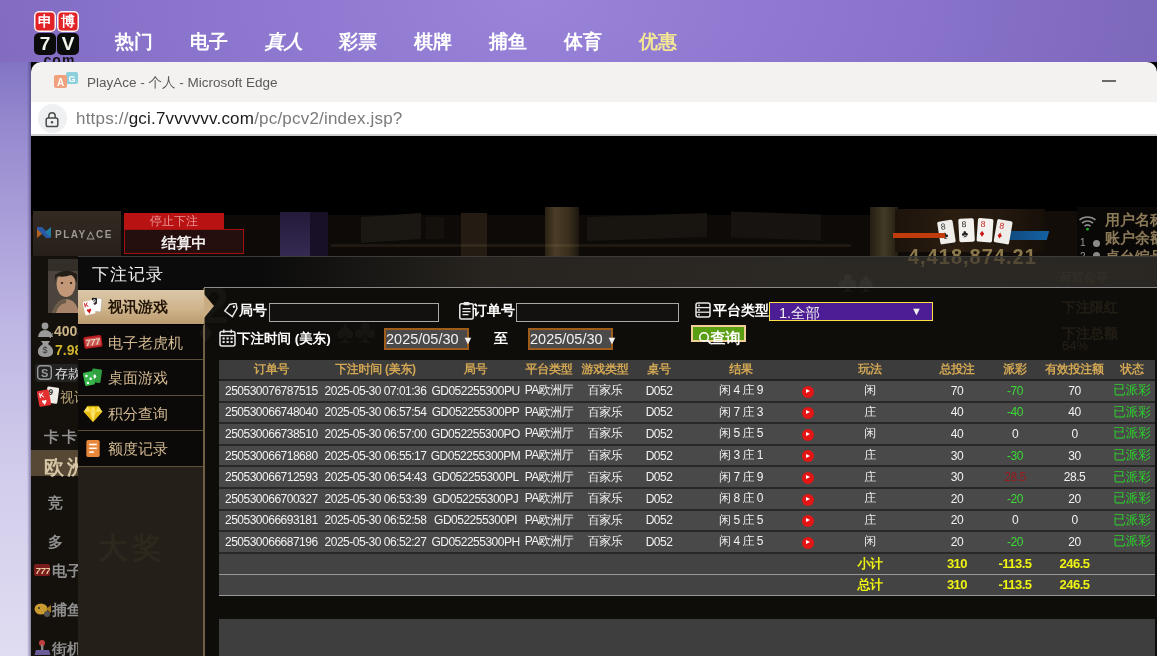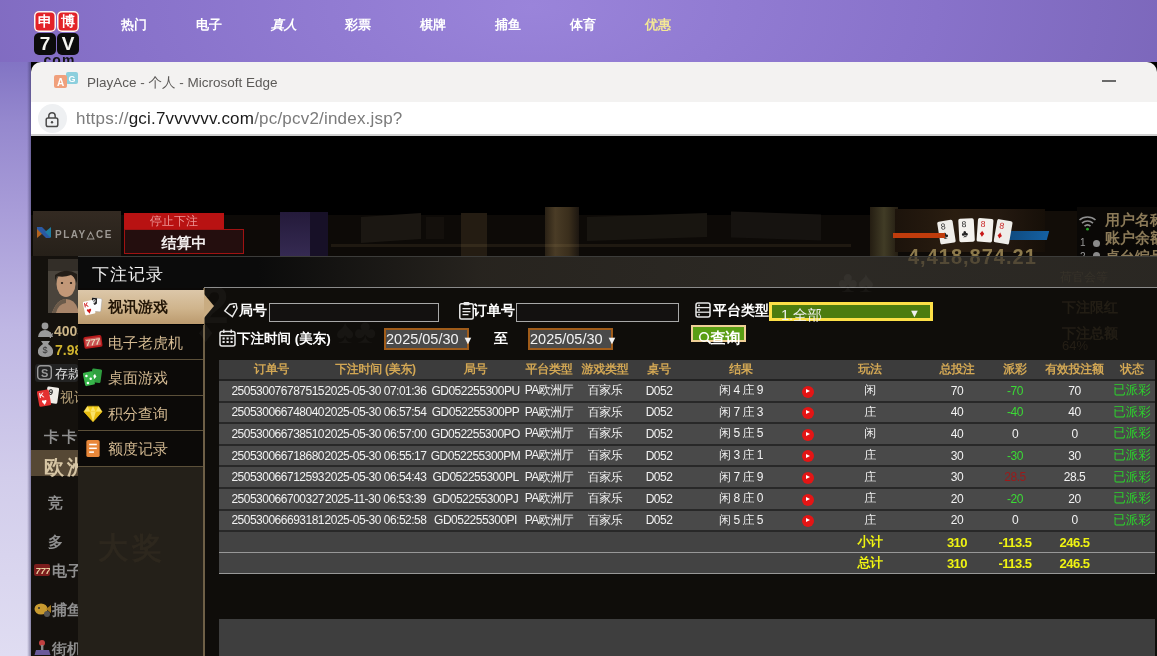--- a/index.html
+++ b/index.html
@@ -5,21 +5,21 @@
 html,body{width:1157px;height:656px;overflow:hidden;background:#000;font-family:"Liberation Sans",sans-serif;}
 #stage{position:relative;width:1157px;height:656px;overflow:hidden;}
 .abs{position:absolute;white-space:nowrap;}
 
 
 #topbar{left:0;top:0;width:1157px;height:62px;
  background:radial-gradient(ellipse 900px 420px at 46% 10%, #9a84da 0%, #8872ca 45%, #6f5cab 100%);}
 #leftstrip{left:0;top:62px;width:31px;height:594px;
  background:linear-gradient(180deg,#8274c4 0%,#9588ce 10%,#a89cd8 25%,#bfb7e4 45%,#d2cdeb 70%,#e0ddf2 100%);}
 #leftstrip .edge{position:absolute;right:0;top:0;width:4px;height:100%;background:linear-gradient(90deg,rgba(80,70,130,0),rgba(60,55,100,.55));}
-.navitem{top:16px;width:60px;text-align:center;font-size:13px;font-weight:bold;color:#fff;padding-left:4px;}
+.navitem{top:29px;width:60px;text-align:center;font-size:19px;font-weight:bold;color:#fff;padding-left:4px;}
 .navyellow{color:#f3e795;}
 
 .lgsq{position:absolute;width:22px;height:21px;border-radius:5px;color:#fff;font-weight:bold;text-align:center;}
 .lgred{background:#e32228;box-shadow:inset 0 0 0 1.5px #f8f8f8;font-size:14px;line-height:21px;}
 .lgblk{background:#0c0c0c;color:#f5f5f0;font-size:19px;line-height:22px;height:22px;}
 #lgcom{left:34px;top:52px;width:46px;text-align:center;color:#141414;font-weight:bold;font-size:14px;letter-spacing:1px;}
 
 
 #win{left:31px;top:62px;width:1126px;height:594px;border-radius:10px 10px 0 0;overflow:hidden;background:#000;}
 #titlebar{left:0;top:0;width:1126px;height:40px;background:#f3f2f1;}
@@ -45,31 +45,31 @@
 #sideline{left:125px;top:31px;width:2px;height:369px;background:#6e5f46;}
 .sitem{position:absolute;left:0;width:125px;height:34.5px;color:#d4ba92;font-size:15px;border-bottom:1px solid #5c5039;background:#0c0a08;}
 .sitem .lbl{position:absolute;left:30px;top:8px;}
 .sitem .ico{position:absolute;left:5px;top:7px;width:20px;height:19px;}
 .sactive{width:126px;background:linear-gradient(180deg,#dcc7a9 0%,#cfb48c 55%,#bb9a6e 100%);color:#231607;font-weight:bold;border-bottom:1px solid #000;}
 .sarrow{position:absolute;left:126px;top:37px;width:0;height:0;border-top:12px solid transparent;border-bottom:12px solid transparent;border-left:10px solid #c9ac81;}
 
 
 .flabel{color:#fff;font-size:14px;font-weight:bold;}
 .finput{position:absolute;height:19px;background:#131110;border:1px solid #a8a8a8;}
-.fselect{position:absolute;background:#4d7c0f;border:3px solid #fde047;color:#f0f0f0;font-size:14.5px;}
+.fselect{position:absolute;background:#4c1d95;border:1px solid #fde047;color:#f0f0f0;font-size:14.5px;}
 .dsel{position:absolute;width:85px;height:22px;background:#4a4a4a;border:2px solid #a05c1a;color:#f2f2f2;font-size:14.5px;text-align:center;line-height:18px;}
 #qbtn{position:absolute;left:613px;top:68px;width:55px;height:17px;background:#5a9e14;border:2px solid #efcf96;color:#fff;font-size:15px;font-weight:bold;text-align:center;line-height:21px;}
 
 
 #btable{border-collapse:collapse;table-layout:fixed;position:absolute;left:141px;top:103px;width:936px;}
 #btable td,#btable th{font-weight:normal;overflow:hidden;white-space:nowrap;}
 #btable thead th{height:20px;background:#3c3c3c;color:#d2a754;font-size:12px;letter-spacing:-0.3px;font-weight:bold;border-bottom:2px solid #222;}
 #btable tbody td{height:21.6px;background:#494949;color:#f2f2f2;font-size:12px;letter-spacing:-0.5px;text-align:center;border-bottom:2px solid #282828;}
 #btable .tfoot td{height:21.4px;background:#434343;color:#eff312;font-weight:bold;font-size:13px;text-align:center;border-bottom:1px solid #989898;border-top:1px solid #989898;}
-#btable td.l{text-align:right;}
+#btable td.l{text-align:left;}
 #btable td.grn{color:#3bdb35;}
 #btable td.red{color:#9c1a1a;}
 #btable td.stat{color:#2bd52b;font-size:12.5px;letter-spacing:0;}
 .pbtn{display:inline-block;width:12px;height:12px;border-radius:50%;background:#e41515;position:relative;vertical-align:middle;}
 .pbtn:after{content:"";position:absolute;left:4.4px;top:3.1px;border-left:4.6px solid #fff;border-top:2.9px solid transparent;border-bottom:2.9px solid transparent;}
 #graybottom{left:141px;top:362px;width:936px;height:38px;background:#3e3e3e;}
 </style></head>
 <body>
 <div id="stage">
 
@@ -482,21 +482,21 @@
             <td>闲 7 庄 9</td>
             <td><span class="pbtn"></span></td>
             <td>庄</td>
             <td>30</td>
             <td class="red">28.5</td>
             <td>28.5</td>
             <td class="stat">已派彩</td>
           </tr>
 <tr>
             <td class="l" style="padding-left:6px;">250530066700327</td>
-            <td>2025-11-30 06:53:39</td>
+            <td>2025-05-30 06:53:39</td>
             <td>GD052255300PJ</td>
             <td>PA欧洲厅</td>
             <td>百家乐</td>
             <td>D052</td>
             <td>闲 8 庄 0</td>
             <td><span class="pbtn"></span></td>
             <td>庄</td>
             <td>20</td>
             <td class="grn">-20</td>
             <td>20</td>
@@ -508,20 +508,35 @@
             <td>GD052255300PI</td>
             <td>PA欧洲厅</td>
             <td>百家乐</td>
             <td>D052</td>
             <td>闲 5 庄 5</td>
             <td><span class="pbtn"></span></td>
             <td>庄</td>
             <td>20</td>
             <td class="w">0</td>
             <td>0</td>
+            <td class="stat">已派彩</td>
+          </tr>
+<tr>
+            <td class="l" style="padding-left:6px;">250530066687196</td>
+            <td>2025-05-30 06:52:27</td>
+            <td>GD052255300PH</td>
+            <td>PA欧洲厅</td>
+            <td>百家乐</td>
+            <td>D052</td>
+            <td>闲 4 庄 5</td>
+            <td><span class="pbtn"></span></td>
+            <td>闲</td>
+            <td>20</td>
+            <td class="grn">-20</td>
+            <td>20</td>
             <td class="stat">已派彩</td>
           </tr>
 <tr class="tfoot">
             <td></td>
             <td></td>
             <td></td>
             <td></td>
             <td></td>
             <td></td>
             <td></td>

